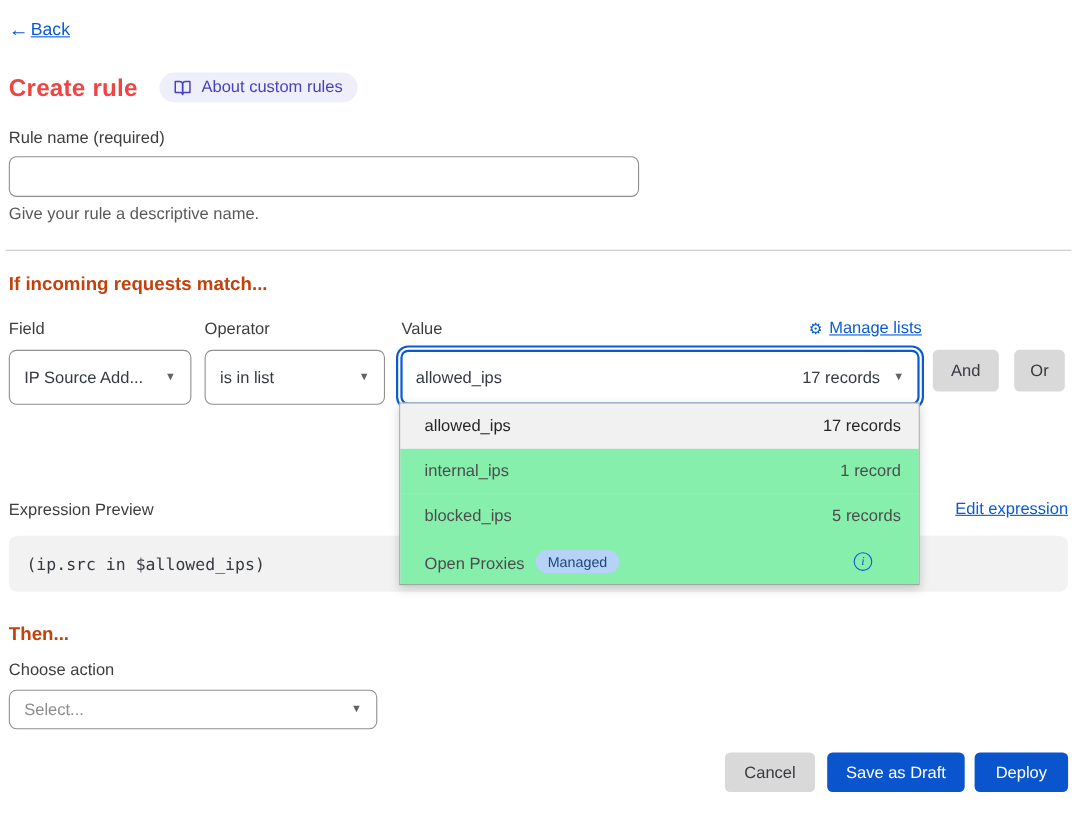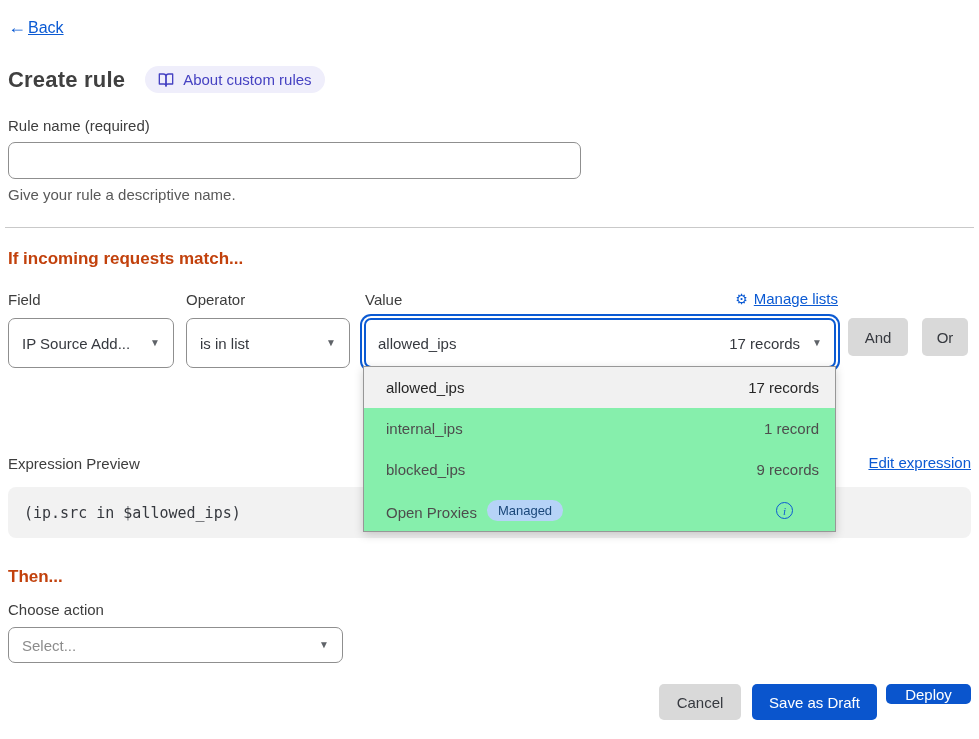--- a/index.html
+++ b/index.html
@@ -10,21 +10,21 @@
 
   .link { color: #0b5ad3; text-decoration: none; cursor: pointer; font-size: 16px; }
   .link .lbl { text-decoration: underline; }
 
   
   .back { left: 8px; top: 17px; display: flex; align-items: center; gap: 2px; }
   .back .arrow { font-size: 18px; text-decoration: none; }
 
   
   .title-row { left: 8px; top: 66px; display: flex; align-items: center; gap: 20px; }
-  .page-title { font-size: 22px; font-weight: 700; color: #404040; letter-spacing: .2px; }
+  .page-title { font-size: 22px; font-weight: 700; color: #ef4444; letter-spacing: .2px; }
   .about-badge { display: inline-flex; align-items: center; gap: 9px; height: 27px; padding: 0 13px;
                  background: #efeefb; color: #4642c2; border-radius: 14px; font-size: 15px; cursor: pointer; }
   .about-badge svg { display: block; }
 
   
   .field-label { font-size: 15px; color: #3d3d3d; }
   .text-input { left: 8px; top: 142px; width: 573px; height: 37px; border: 1px solid #8f8f8f;
                 border-radius: 7px; font-size: 15px; padding: 0 12px; color: #36393f; background: #fff; }
   .helper { left: 8px; top: 186px; font-size: 15px; color: #595959; }
   .divider { left: 5px; top: 227px; width: 969px; height: 0; border-top: 1px solid #c9c9c9; }
@@ -75,21 +75,21 @@
 
   
   .then-heading { left: 8px; top: 567px; }
   .action-label { left: 8px; top: 601px; }
   .action-select { left: 8px; top: 627px; width: 335px; height: 36px; }
   .placeholder { color: #8c8c8c; }
 
   
   .cancel-btn { left: 659px; top: 684px; width: 82px; height: 36px; }
   .save-draft-btn { left: 752px; top: 684px; width: 125px; height: 36px; }
-  .deploy-btn { left: 886px; top: 684px; width: 85px; height: 20px; }
+  .deploy-btn { left: 886px; top: 684px; width: 85px; height: 36px; }
 </style>
 </head>
 <body>
 
 <div class="page">
 
   <a class="abs back link">
     <span class="arrow">←</span>
     <span class="lbl">Back</span>
   </a>
@@ -147,21 +147,21 @@
     <div class="dd-row selected">
       <span>allowed_ips</span>
       <span>17 records</span>
     </div>
     <div class="dd-row">
       <span>internal_ips</span>
       <span>1 record</span>
     </div>
     <div class="dd-row">
       <span>blocked_ips</span>
-      <span>9 records</span>
+      <span>5 records</span>
     </div>
     <div class="dd-row">
       <span class="dd-left">
         <span>Open Proxies</span>
         <span class="managed-badge">Managed</span>
       </span>
       <span class="info-icon">i</span>
     </div>
   </div>
 

